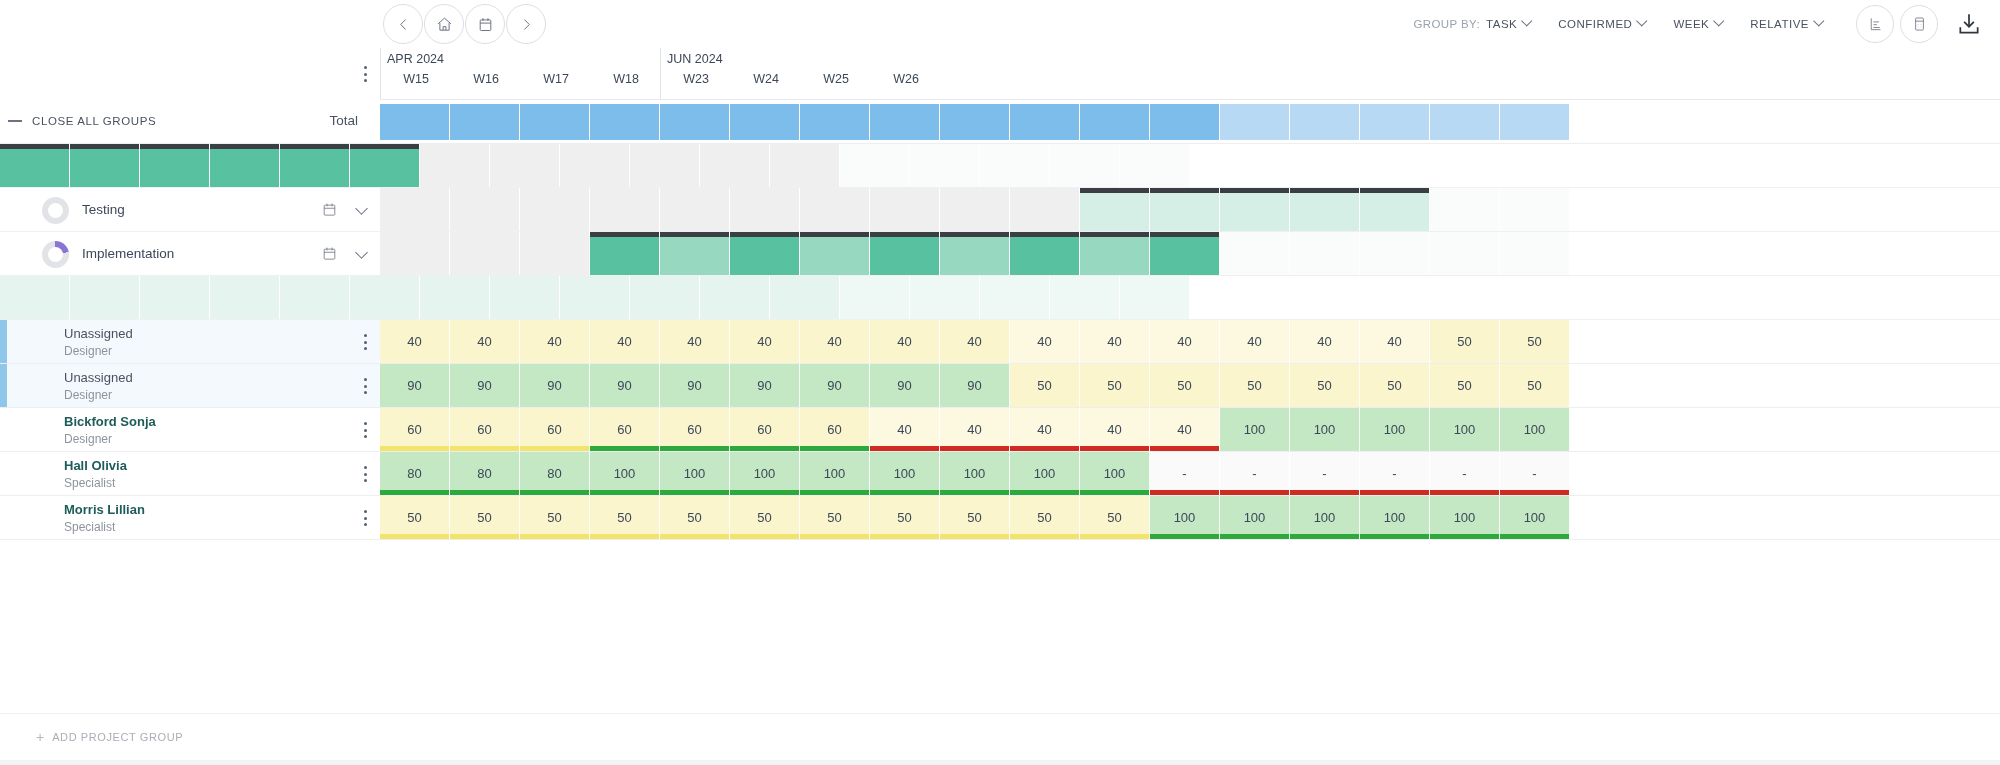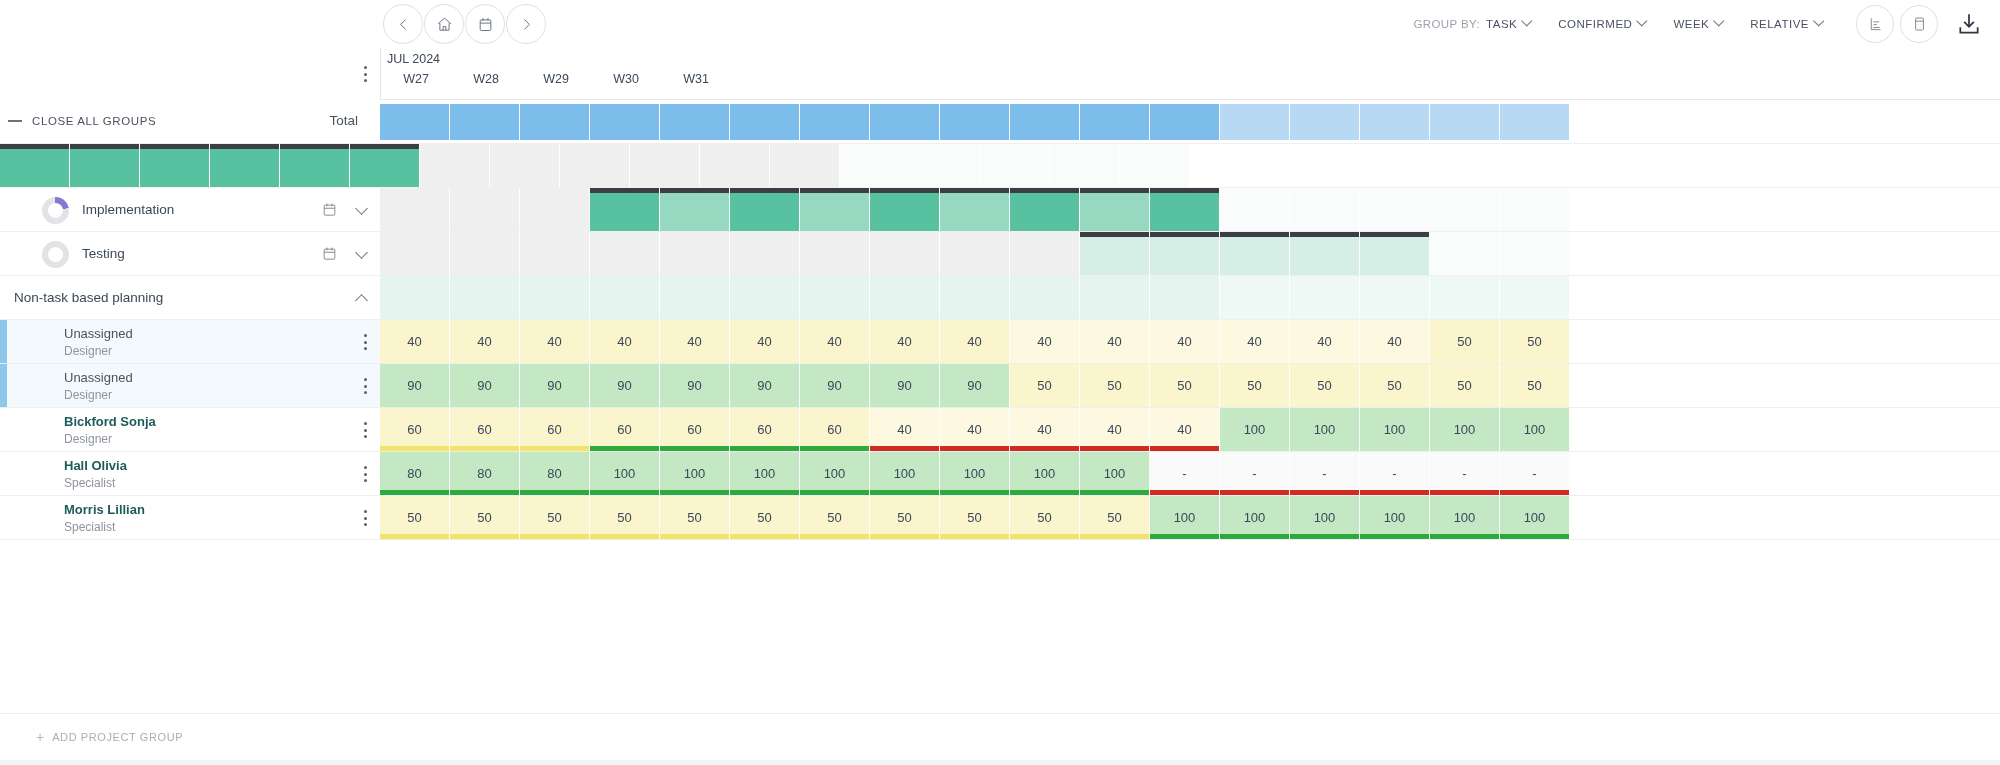--- a/index.html
+++ b/index.html
@@ -174,27 +174,33 @@
 
 <div class="hdr">
   <div class="hdr-left">
     <div class="kebab">
         <i></i>
         <i></i>
         <i></i>
       </div>
   </div>
   <div class="tl-head" id="tl-head">
-      <div class="mcol mstart" style="width: 350px;">
-        <div class="mlabel">JUL 2024</div>
-        <div class="wlabel" style="left: 0px; width: 70px; right: auto;">W27</div>
-        <div class="wlabel" style="left: 70px; width: 70px; right: auto;">W28</div>
-        <div class="wlabel" style="left: 140px; width: 70px; right: auto;">W29</div>
-        <div class="wlabel" style="left: 210px; width: 70px; right: auto;">W30</div>
-        <div class="wlabel" style="left: 280px; width: 70px; right: auto;">W31</div>
+      <div class="mcol mstart" style="width: 280px;">
+        <div class="mlabel">APR 2024</div>
+        <div class="wlabel" style="left: 0px; width: 70px; right: auto;">W15</div>
+        <div class="wlabel" style="left: 70px; width: 70px; right: auto;">W16</div>
+        <div class="wlabel" style="left: 140px; width: 70px; right: auto;">W17</div>
+        <div class="wlabel" style="left: 210px; width: 70px; right: auto;">W18</div>
+      </div>
+      <div class="mcol mstart" style="width: 280px;">
+        <div class="mlabel">JUN 2024</div>
+        <div class="wlabel" style="left: 0px; width: 70px; right: auto;">W23</div>
+        <div class="wlabel" style="left: 70px; width: 70px; right: auto;">W24</div>
+        <div class="wlabel" style="left: 140px; width: 70px; right: auto;">W25</div>
+        <div class="wlabel" style="left: 210px; width: 70px; right: auto;">W26</div>
       </div>
     </div>
 </div>
 
 <div class="body">
 
   <div class="row row-total">
     <div class="lcell">
       <div class="cag">
         <span class="dash"></span>
@@ -237,20 +243,56 @@
             <div class="gbar" style="width: 70px; height: 100%; border-right: 1px solid rgb(255, 255, 255); background: rgb(88, 194, 160);"></div>
             <div style="width: 70px; height: 100%; border-right: 1px solid rgb(255, 255, 255); background: rgb(239, 239, 239);"></div>
             <div style="width: 70px; height: 100%; border-right: 1px solid rgb(255, 255, 255); background: rgb(239, 239, 239);"></div>
             <div style="width: 70px; height: 100%; border-right: 1px solid rgb(255, 255, 255); background: rgb(239, 239, 239);"></div>
             <div style="width: 70px; height: 100%; border-right: 1px solid rgb(255, 255, 255); background: rgb(239, 239, 239);"></div>
             <div style="width: 70px; height: 100%; border-right: 1px solid rgb(255, 255, 255); background: rgb(239, 239, 239);"></div>
             <div style="width: 70px; height: 100%; border-right: 1px solid rgb(255, 255, 255); background: rgb(239, 239, 239);"></div>
             <div style="width: 70px; height: 100%; border-right: 1px solid rgb(255, 255, 255); background: rgb(250, 251, 251);"></div>
             <div style="width: 70px; height: 100%; border-right: 1px solid rgb(255, 255, 255); background: rgb(250, 251, 251);"></div>
             <div style="width: 70px; height: 100%; border-right: 1px solid rgb(255, 255, 255); background: rgb(250, 251, 251);"></div>
+            <div style="width: 70px; height: 100%; border-right: 1px solid rgb(255, 255, 255); background: rgb(250, 251, 251);"></div>
+            <div style="width: 70px; height: 100%; border-right: 1px solid rgb(255, 255, 255); background: rgb(250, 251, 251);"></div>
+          </div>
+        </div>
+      </div>
+      <div class="row row-grp">
+        <div class="lcell">
+          <div class="donut" style="background: conic-gradient(rgb(138, 116, 212) 0deg, rgb(138, 116, 212) 0%, rgb(226, 227, 230) 0%, rgb(226, 227, 230) 100%);"></div>
+          <div class="grp-name">Testing</div>
+          <div class="cal-ic"><svg viewBox="0 0 24 24">
+              <rect x="3.5" y="5" width="17" height="16" rx="1.5"></rect>
+              <line x1="3.5" y1="10" x2="20.5" y2="10"></line>
+              <line x1="8" y1="2.5" x2="8" y2="7"></line>
+              <line x1="16" y1="2.5" x2="16" y2="7"></line>
+            </svg></div>
+          <div class="exp-ic">
+            <span></span>
+          </div>
+        </div>
+        <div class="tcell">
+          <div class="cellgrid">
+            <div style="width: 70px; height: 100%; border-right: 1px solid rgb(255, 255, 255); background: rgb(239, 239, 239);"></div>
+            <div style="width: 70px; height: 100%; border-right: 1px solid rgb(255, 255, 255); background: rgb(239, 239, 239);"></div>
+            <div style="width: 70px; height: 100%; border-right: 1px solid rgb(255, 255, 255); background: rgb(239, 239, 239);"></div>
+            <div style="width: 70px; height: 100%; border-right: 1px solid rgb(255, 255, 255); background: rgb(239, 239, 239);"></div>
+            <div style="width: 70px; height: 100%; border-right: 1px solid rgb(255, 255, 255); background: rgb(239, 239, 239);"></div>
+            <div style="width: 70px; height: 100%; border-right: 1px solid rgb(255, 255, 255); background: rgb(239, 239, 239);"></div>
+            <div style="width: 70px; height: 100%; border-right: 1px solid rgb(255, 255, 255); background: rgb(239, 239, 239);"></div>
+            <div style="width: 70px; height: 100%; border-right: 1px solid rgb(255, 255, 255); background: rgb(239, 239, 239);"></div>
+            <div style="width: 70px; height: 100%; border-right: 1px solid rgb(255, 255, 255); background: rgb(239, 239, 239);"></div>
+            <div style="width: 70px; height: 100%; border-right: 1px solid rgb(255, 255, 255); background: rgb(239, 239, 239);"></div>
+            <div class="gbar" style="width: 70px; height: 100%; border-right: 1px solid rgb(255, 255, 255); background: rgb(213, 239, 230);"></div>
+            <div class="gbar" style="width: 70px; height: 100%; border-right: 1px solid rgb(255, 255, 255); background: rgb(213, 239, 230);"></div>
+            <div class="gbar" style="width: 70px; height: 100%; border-right: 1px solid rgb(255, 255, 255); background: rgb(213, 239, 230);"></div>
+            <div class="gbar" style="width: 70px; height: 100%; border-right: 1px solid rgb(255, 255, 255); background: rgb(213, 239, 230);"></div>
+            <div class="gbar" style="width: 70px; height: 100%; border-right: 1px solid rgb(255, 255, 255); background: rgb(213, 239, 230);"></div>
             <div style="width: 70px; height: 100%; border-right: 1px solid rgb(255, 255, 255); background: rgb(250, 251, 251);"></div>
             <div style="width: 70px; height: 100%; border-right: 1px solid rgb(255, 255, 255); background: rgb(250, 251, 251);"></div>
           </div>
         </div>
       </div>
       <div class="row row-grp">
         <div class="lcell">
           <div class="donut" style="background: conic-gradient(rgb(138, 116, 212) 0deg, rgb(138, 116, 212) 22%, rgb(226, 227, 230) 22%, rgb(226, 227, 230) 100%);"></div>
           <div class="grp-name">Implementation</div>
           <div class="cal-ic"><svg viewBox="0 0 24 24">
@@ -278,65 +320,23 @@
             <div class="gbar" style="width: 70px; height: 100%; border-right: 1px solid rgb(255, 255, 255); background: rgb(150, 217, 192);"></div>
             <div class="gbar" style="width: 70px; height: 100%; border-right: 1px solid rgb(255, 255, 255); background: rgb(88, 194, 160);"></div>
             <div style="width: 70px; height: 100%; border-right: 1px solid rgb(255, 255, 255); background: rgb(250, 251, 251);"></div>
             <div style="width: 70px; height: 100%; border-right: 1px solid rgb(255, 255, 255); background: rgb(250, 251, 251);"></div>
             <div style="width: 70px; height: 100%; border-right: 1px solid rgb(255, 255, 255); background: rgb(250, 251, 251);"></div>
             <div style="width: 70px; height: 100%; border-right: 1px solid rgb(255, 255, 255); background: rgb(250, 251, 251);"></div>
             <div style="width: 70px; height: 100%; border-right: 1px solid rgb(255, 255, 255); background: rgb(250, 251, 251);"></div>
           </div>
         </div>
       </div>
-      <div class="row row-grp">
-        <div class="lcell">
-          <div class="donut" style="background: conic-gradient(rgb(138, 116, 212) 0deg, rgb(138, 116, 212) 0%, rgb(226, 227, 230) 0%, rgb(226, 227, 230) 100%);"></div>
-          <div class="grp-name">Testing</div>
-          <div class="cal-ic"><svg viewBox="0 0 24 24">
-              <rect x="3.5" y="5" width="17" height="16" rx="1.5"></rect>
-              <line x1="3.5" y1="10" x2="20.5" y2="10"></line>
-              <line x1="8" y1="2.5" x2="8" y2="7"></line>
-              <line x1="16" y1="2.5" x2="16" y2="7"></line>
-            </svg></div>
-          <div class="exp-ic">
-            <span></span>
-          </div>
-        </div>
-        <div class="tcell">
-          <div class="cellgrid">
-            <div style="width: 70px; height: 100%; border-right: 1px solid rgb(255, 255, 255); background: rgb(239, 239, 239);"></div>
-            <div style="width: 70px; height: 100%; border-right: 1px solid rgb(255, 255, 255); background: rgb(239, 239, 239);"></div>
-            <div style="width: 70px; height: 100%; border-right: 1px solid rgb(255, 255, 255); background: rgb(239, 239, 239);"></div>
-            <div style="width: 70px; height: 100%; border-right: 1px solid rgb(255, 255, 255); background: rgb(239, 239, 239);"></div>
-            <div style="width: 70px; height: 100%; border-right: 1px solid rgb(255, 255, 255); background: rgb(239, 239, 239);"></div>
-            <div style="width: 70px; height: 100%; border-right: 1px solid rgb(255, 255, 255); background: rgb(239, 239, 239);"></div>
-            <div style="width: 70px; height: 100%; border-right: 1px solid rgb(255, 255, 255); background: rgb(239, 239, 239);"></div>
-            <div style="width: 70px; height: 100%; border-right: 1px solid rgb(255, 255, 255); background: rgb(239, 239, 239);"></div>
-            <div style="width: 70px; height: 100%; border-right: 1px solid rgb(255, 255, 255); background: rgb(239, 239, 239);"></div>
-            <div style="width: 70px; height: 100%; border-right: 1px solid rgb(255, 255, 255); background: rgb(239, 239, 239);"></div>
-            <div class="gbar" style="width: 70px; height: 100%; border-right: 1px solid rgb(255, 255, 255); background: rgb(213, 239, 230);"></div>
-            <div class="gbar" style="width: 70px; height: 100%; border-right: 1px solid rgb(255, 255, 255); background: rgb(213, 239, 230);"></div>
-            <div class="gbar" style="width: 70px; height: 100%; border-right: 1px solid rgb(255, 255, 255); background: rgb(213, 239, 230);"></div>
-            <div class="gbar" style="width: 70px; height: 100%; border-right: 1px solid rgb(255, 255, 255); background: rgb(213, 239, 230);"></div>
-            <div class="gbar" style="width: 70px; height: 100%; border-right: 1px solid rgb(255, 255, 255); background: rgb(213, 239, 230);"></div>
-            <div style="width: 70px; height: 100%; border-right: 1px solid rgb(255, 255, 255); background: rgb(250, 251, 251);"></div>
-            <div style="width: 70px; height: 100%; border-right: 1px solid rgb(255, 255, 255); background: rgb(250, 251, 251);"></div>
-          </div>
-        </div>
-      </div>
     </div>
 
   <div class="row row-sec">
-    <div class="lcell">
-      <div class="sec-name">Non-task based planning</div>
-      <div class="exp-ic up">
-          <span></span>
-        </div>
-    </div>
     <div class="tcell">
       <div class="cellgrid" id="section-cells">
           <div class="gcell" style="width: 70px; background: rgb(230, 244, 239);"></div>
           <div class="gcell" style="width: 70px; background: rgb(230, 244, 239);"></div>
           <div class="gcell" style="width: 70px; background: rgb(230, 244, 239);"></div>
           <div class="gcell" style="width: 70px; background: rgb(230, 244, 239);"></div>
           <div class="gcell" style="width: 70px; background: rgb(230, 244, 239);"></div>
           <div class="gcell" style="width: 70px; background: rgb(230, 244, 239);"></div>
           <div class="gcell" style="width: 70px; background: rgb(230, 244, 239);"></div>
           <div class="gcell" style="width: 70px; background: rgb(230, 244, 239);"></div>

